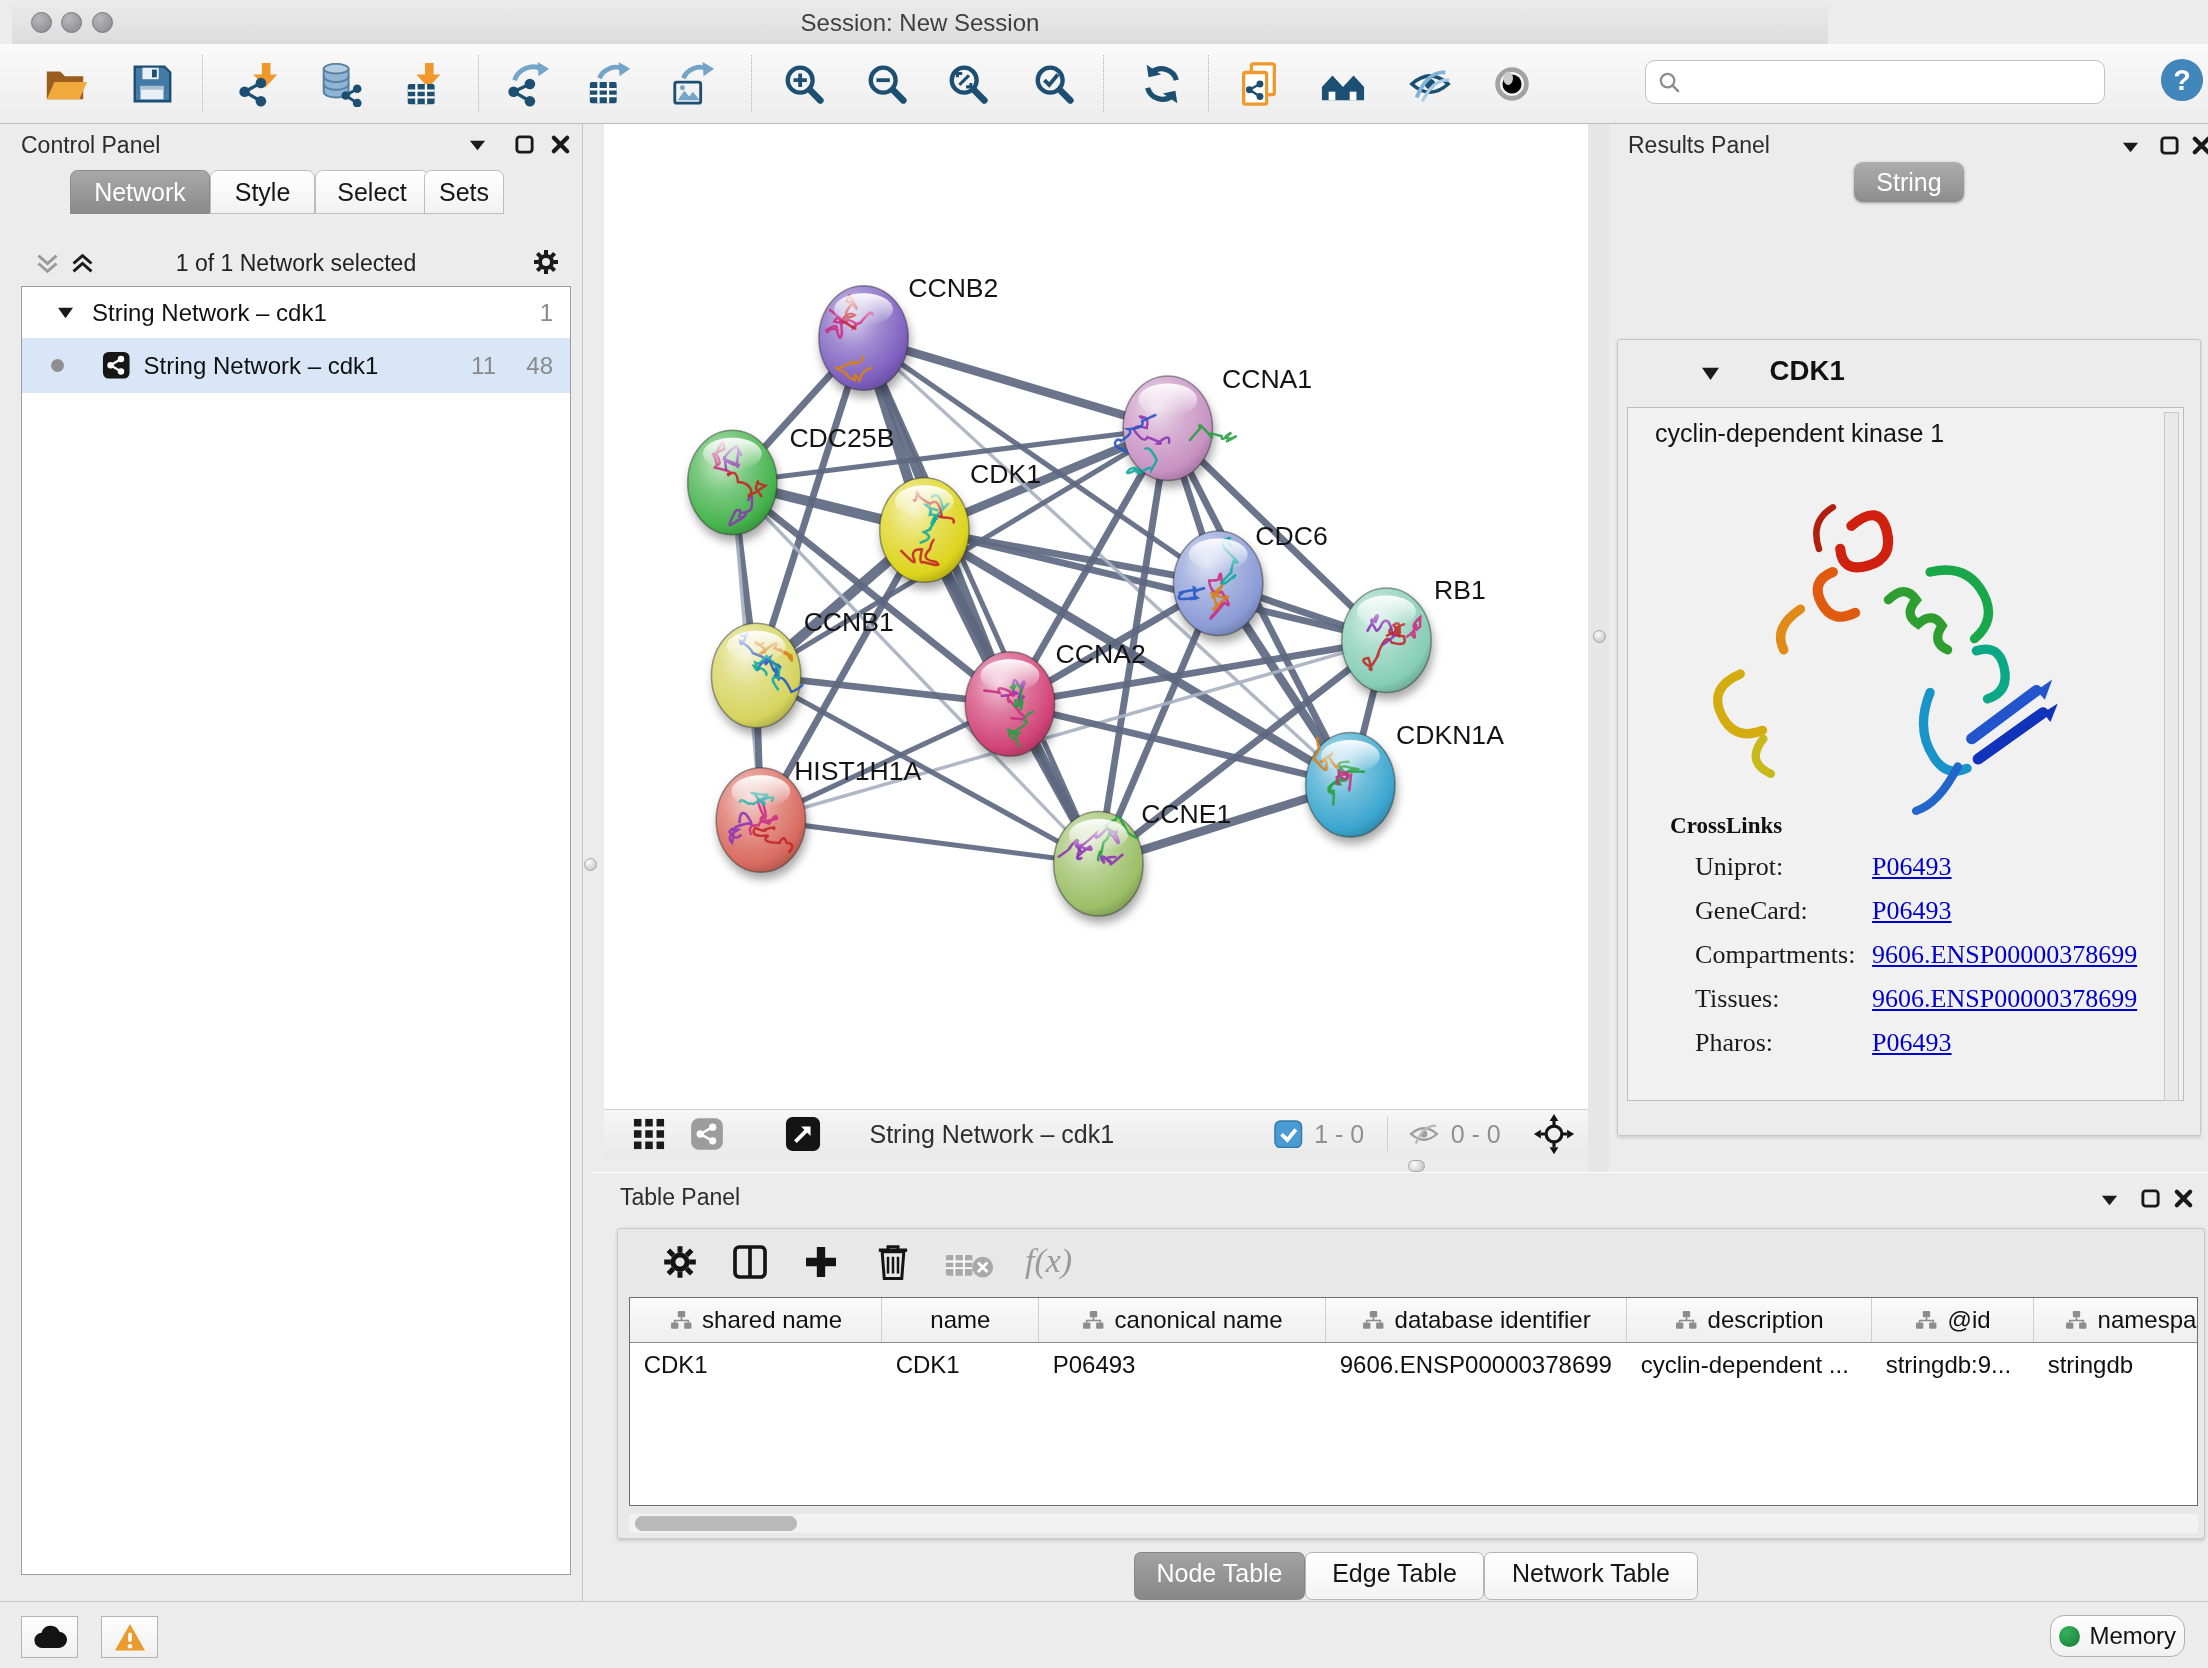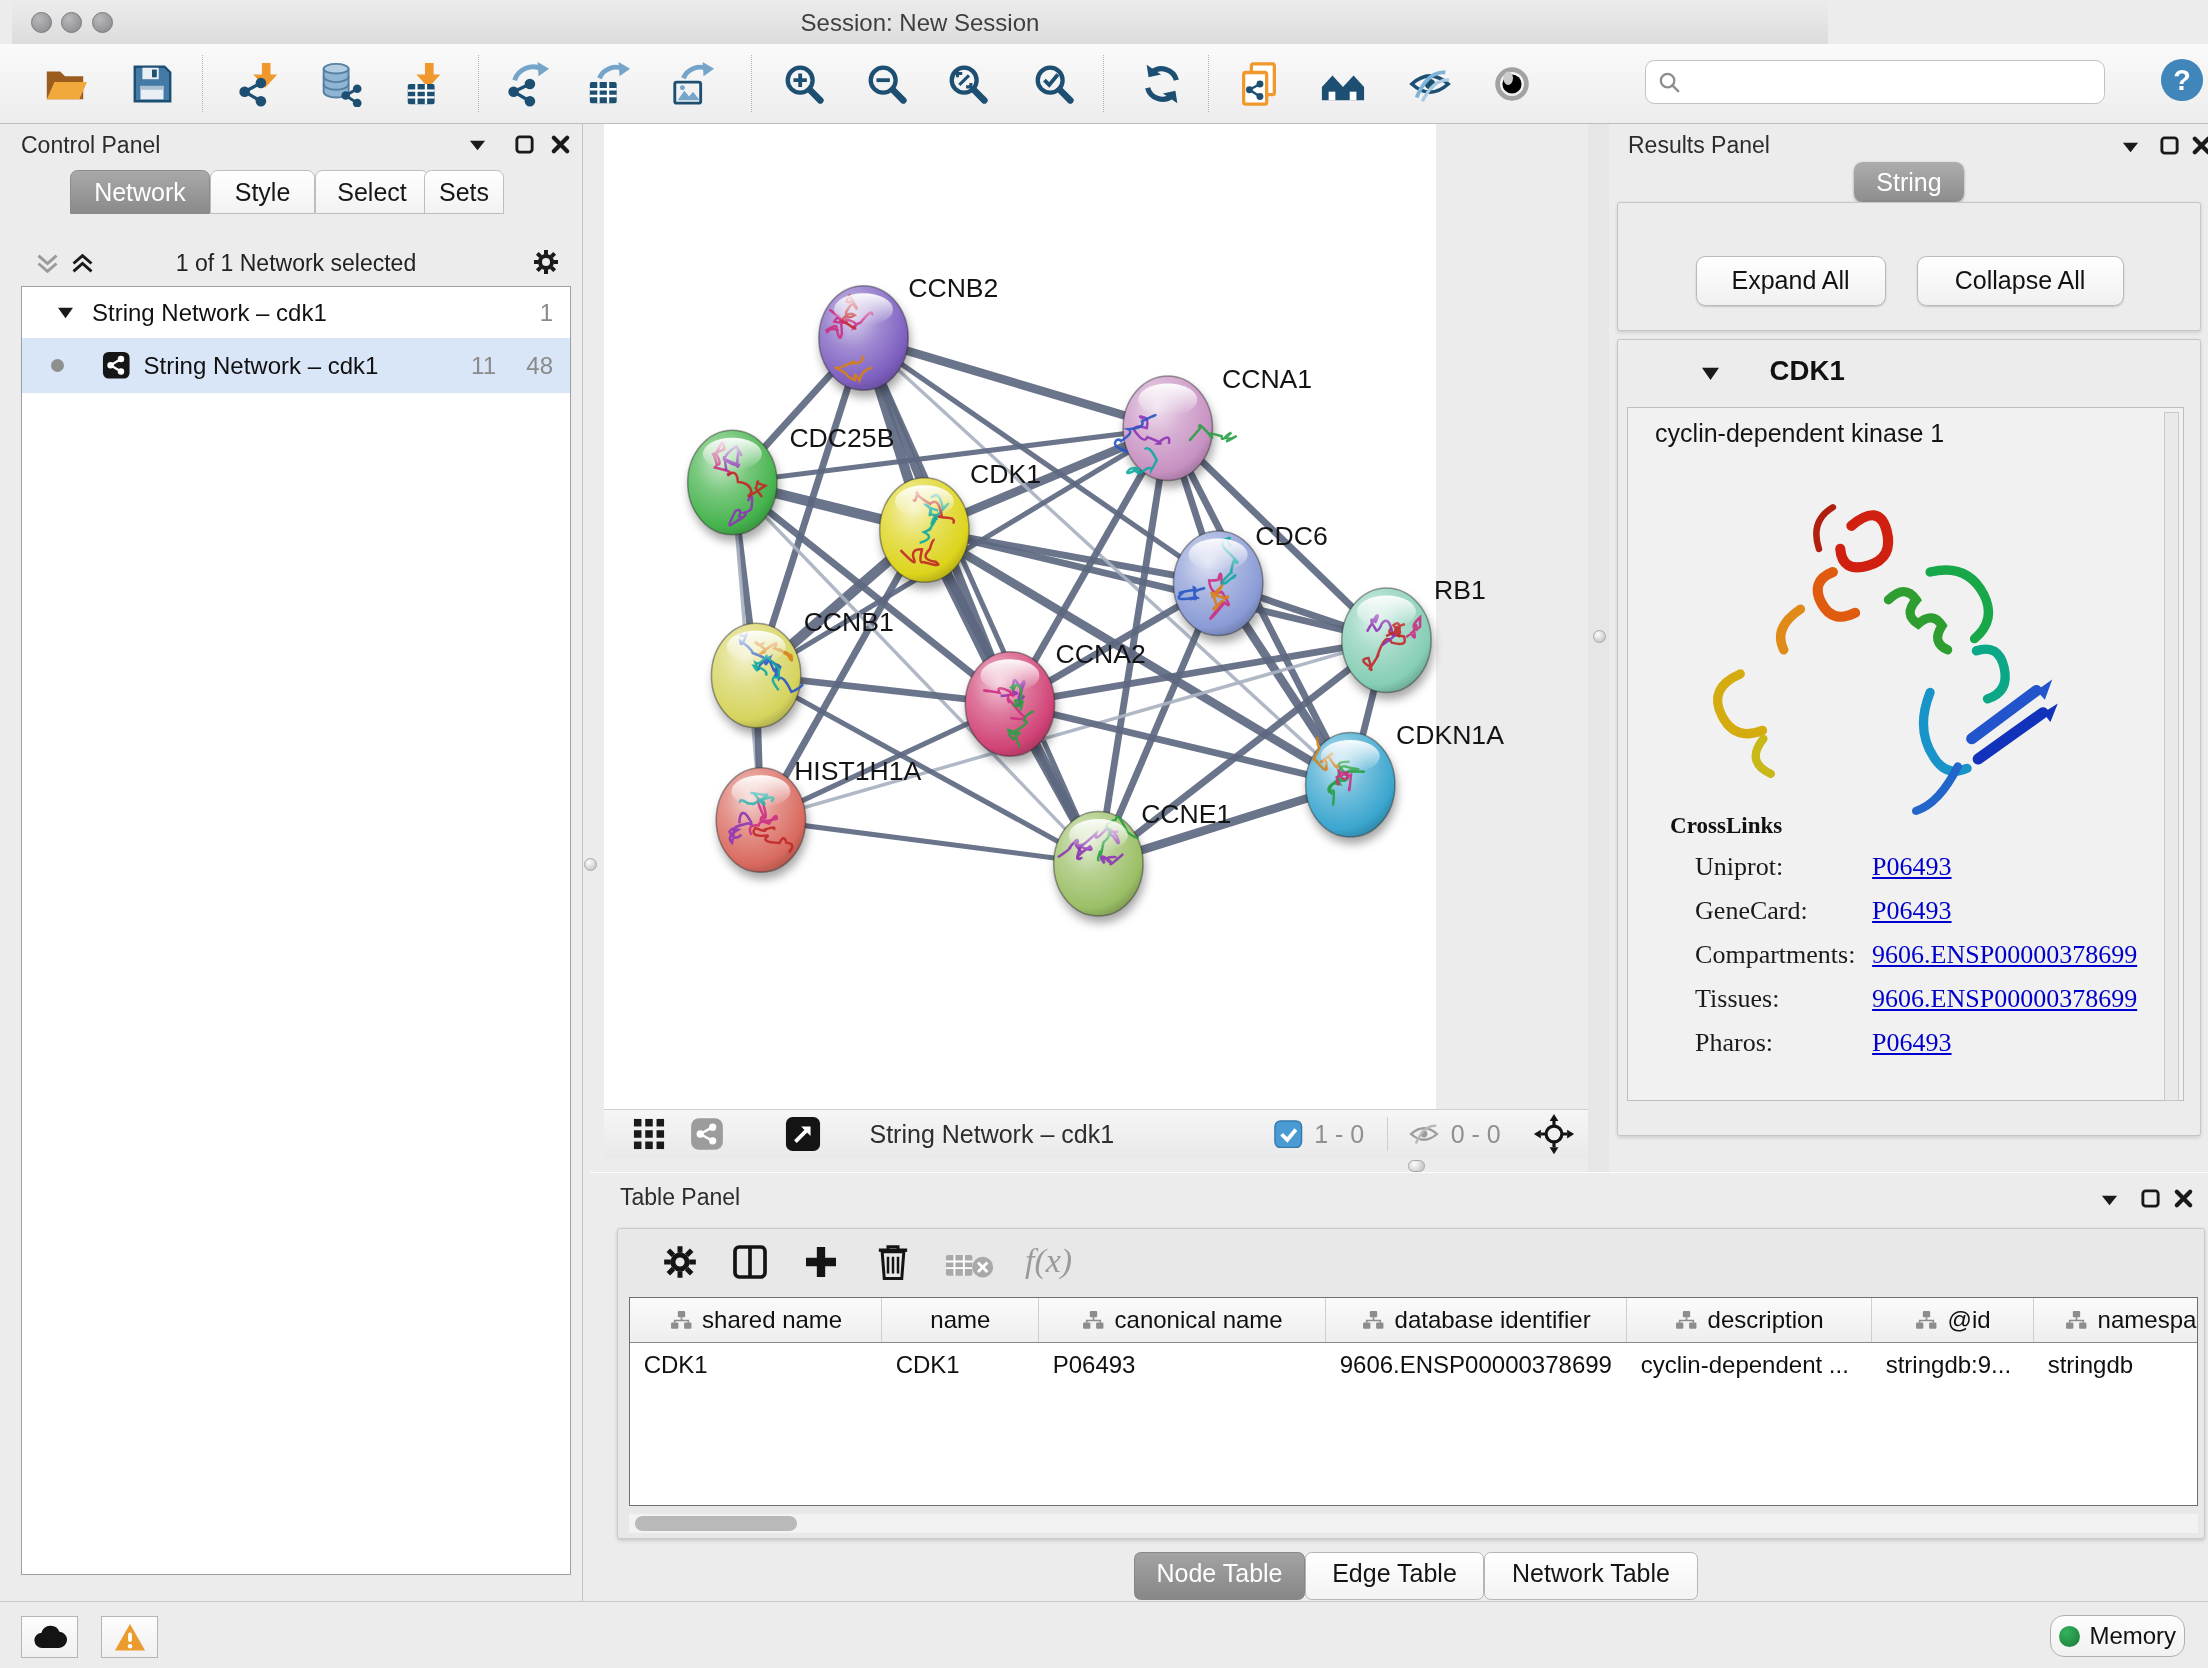--- a/index.html
+++ b/index.html
@@ -30,21 +30,21 @@
     font-size:25px;line-height:42px;color:#161616;cursor:pointer;}
   .tab.active{background:linear-gradient(#a9a9a9,#8a8a8a);color:#fff;border-color:#8a8a8a;}
   #net-subheader{position:absolute;left:21px;top:116px;width:550px;height:46px;}
   #net-subheader .lbl{position:absolute;left:0;width:100%;text-align:center;top:9.5px;font-size:23px;color:#222;}
   #net-listbox{position:absolute;left:21px;top:162px;width:550px;height:1289px;background:#fff;
     border:1px solid #9f9f9f;box-sizing:border-box;}
   .net-row{position:relative;height:51px;display:flex;align-items:center;font-size:24px;color:#111;}
   .net-row.selected{background:#d9e6f7;height:55px;}
   .net-row .count{position:absolute;font-size:24px;color:#8a8a8a;}
   
-  #canvas{left:604px;top:124px;width:832px;height:985px;background:#fff;}
+  #canvas{left:604px;top:124px;width:984px;height:985px;background:#fff;}
   #v-split-right{left:1588px;top:124px;width:21px;height:1048px;background:#e6e6e6;}
   .split-dot{position:absolute;width:11.4px;height:11.4px;border-radius:50%;
     background:radial-gradient(circle at 35% 30%,#fdfdfd,#b9b9b9);border:1px solid #a8a8a8;}
   
   #view-bar{left:604px;top:1109px;width:984px;height:48px;background:linear-gradient(#f6f6f6,#e9e9e9);
     border-top:1px solid #cfcfcf;display:flex;align-items:center;}
   #view-bar .vtxt{font-size:25px;color:#2e2e2e;}
   #view-bar .gray{color:#8f8f8f;}
   
   #results-panel{left:1609px;top:124px;width:599px;height:1048px;background:#ececec;}
@@ -647,24 +647,20 @@
         </svg>
       </div>
     <div style="position:absolute;left:582px;top:11.4px" class="win-ctl">
       <svg width="21" height="21" viewBox="0 0 22 22">
           <path d="M4 4l14 14M18 4L4 18" stroke="#1a1a1a" stroke-width="4.4" stroke-linecap="round"></path>
         </svg>
       </div>
 
     <div id="string-pill">String</div>
 
-    <div class="rp-box" style="top:78px;height:129px">
-      <div class="rp-btn" style="left:78px;width:188px">Expand All</div>
-      <div class="rp-btn" style="left:299px;width:205px">Collapse All</div>
-    </div>
 
     <div class="rp-box" style="top:215px;height:797px">
       <svg width="21" height="17" viewBox="0 0 22 18" style="position:absolute;left:82px;top:25px">
           <polygon points="2,3 20,3 11,16" fill="#1a1a1a"></polygon>
         </svg>
       <div style="position:absolute;left:152px;top:15px;font-size:27.6px;font-weight:bold;color:#111">CDK1</div>
       <div id="cdk1-inner">
         <div style="position:absolute;left:27px;top:11.4px;font-size:25px;color:#141414">cyclin-dependent kinase 1</div>
         <div id="rp-scroll"></div>
 

